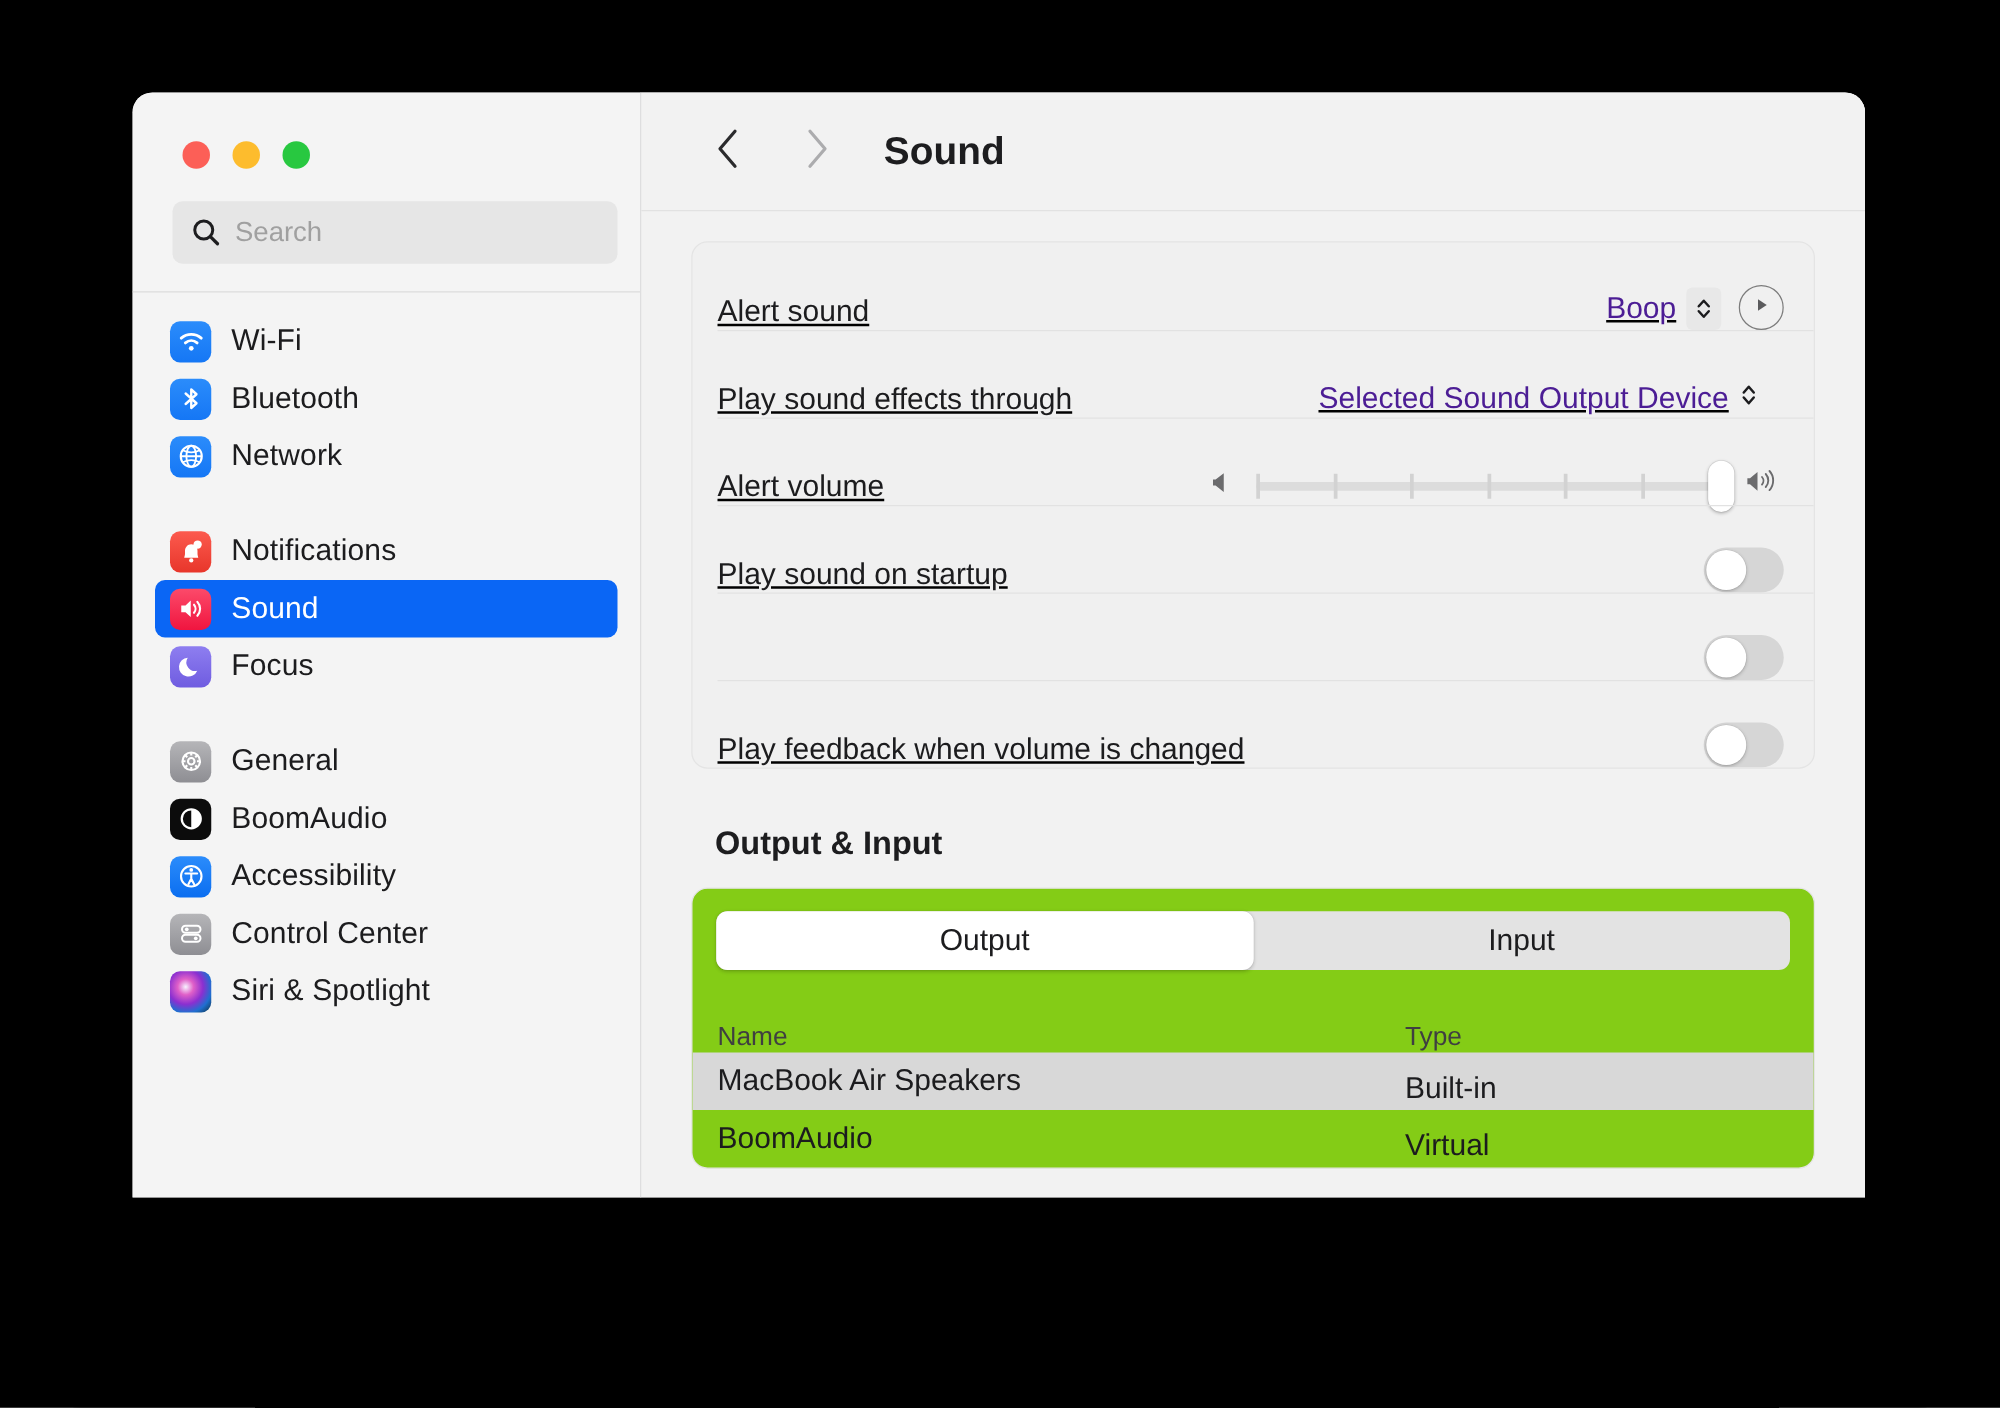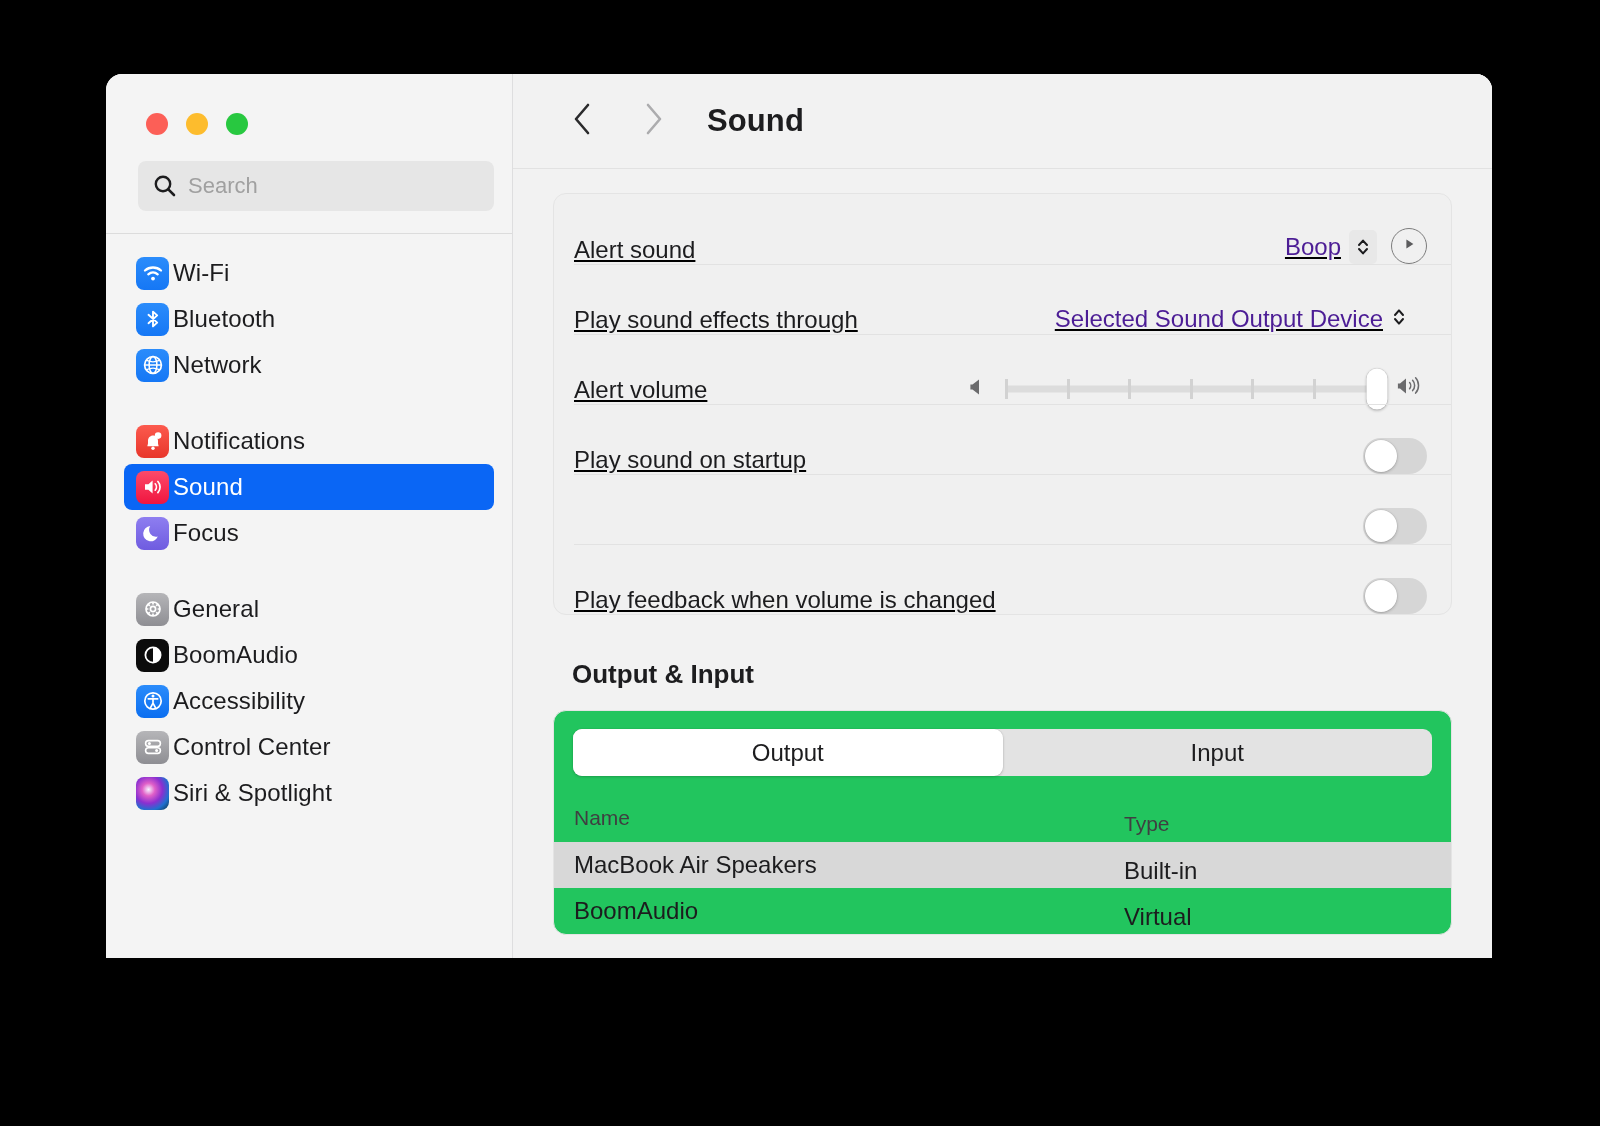--- a/index.html
+++ b/index.html
@@ -65,21 +65,21 @@
 
   .sb-sep {
     height:1px; background:#dcdcdc;
     margin:22px 0 0 0;
   }
 
   .sb-list { padding:16px 18px 0 18px; }
   .sb-group + .sb-group { margin-top:30px; }
   .sb-item {
     display:flex; align-items:center;
-    gap:4px;
+    gap:16px;
     height:46px;
     padding:0 12px;
     border-radius:8px;
     cursor:default;
   }
   .sb-item.selected { background:#0a66f5; }
   .sb-item.selected .sb-label { color:#fff; }
   .sb-label {
     font-size:24px; color:#1c1c1e;
     letter-spacing:0.1px;
@@ -204,21 +204,21 @@
     box-shadow:0 1px 3px rgba(0,0,0,.25), 0 0 0 .5px rgba(0,0,0,.06);
   }
 
   
   .section-title {
     font-size:26px; font-weight:bold; color:#1d1d1f;
     margin:44px 0 20px 19px;
   }
 
   .seg-card {
-    background:#22c55e;
+    background:#84cc16;
     border:1px solid #e4e4e4;
     border-radius:13px;
     overflow:hidden;
   }
   .segmented {
     display:flex;
     margin:18px 19px 0 19px;
     background:#e3e3e3;
     border-radius:9px;
     height:47px;
@@ -234,21 +234,21 @@
   .seg.active {
     background:#fff;
     box-shadow:0 1px 3px rgba(0,0,0,.18), 0 0 0 .5px rgba(0,0,0,.05);
   }
   .tbl { margin-top:18px; }
   .tbl-head, .tbl-row {
     display:flex; align-items:center;
     height:46px;
     padding:0 20px;
   }
-  .tbl-head { height:48px; }
+  .tbl-head { height:48px;align-items:flex-end; }
   .tbl-head .c { font-size:21px; color:#3f3f41; }
   .tbl-row .c { font-size:24px; color:#1c1c1e; }
   .c.name { width:550px; flex:none; }
   .c.type { flex:1;margin-top:12px; }
   .tbl-row.selected { background:#d8d8d8; }
 </style>
 </head>
 <body>
 
 <div id="root">

